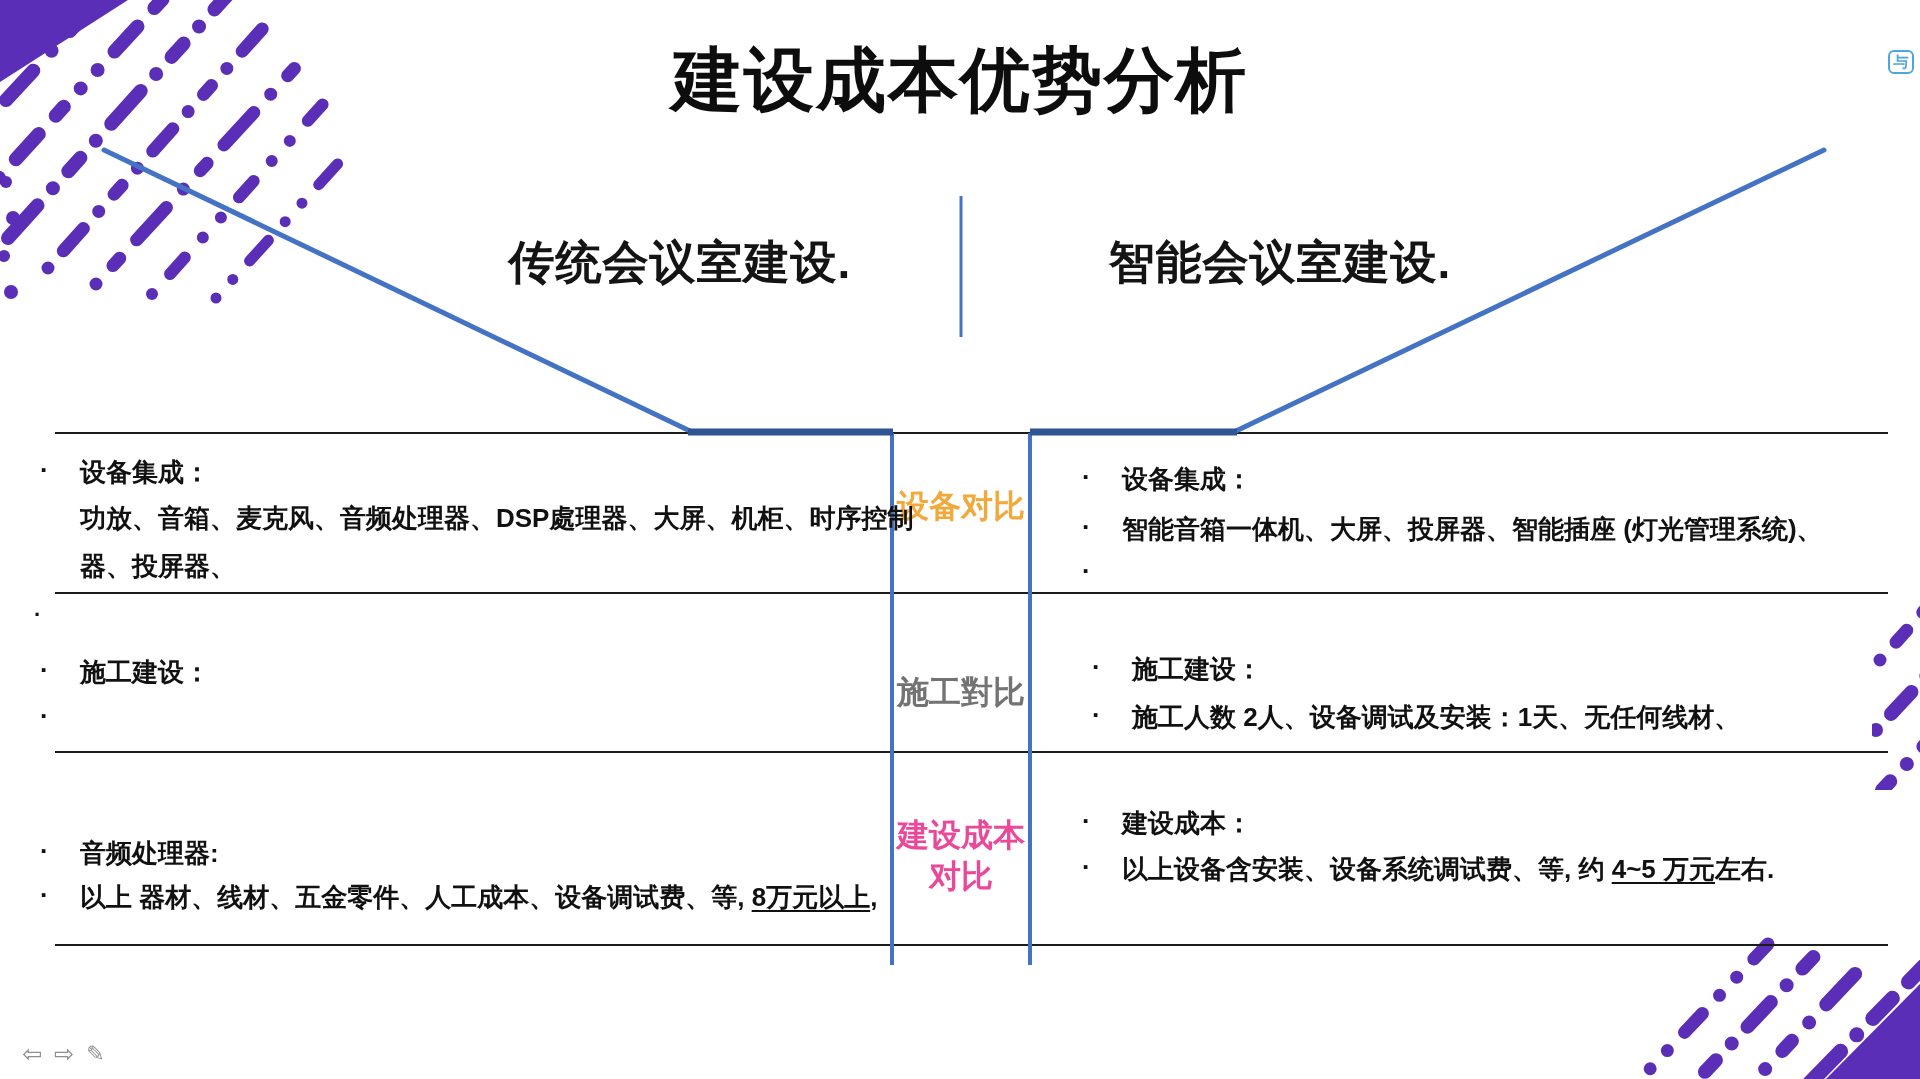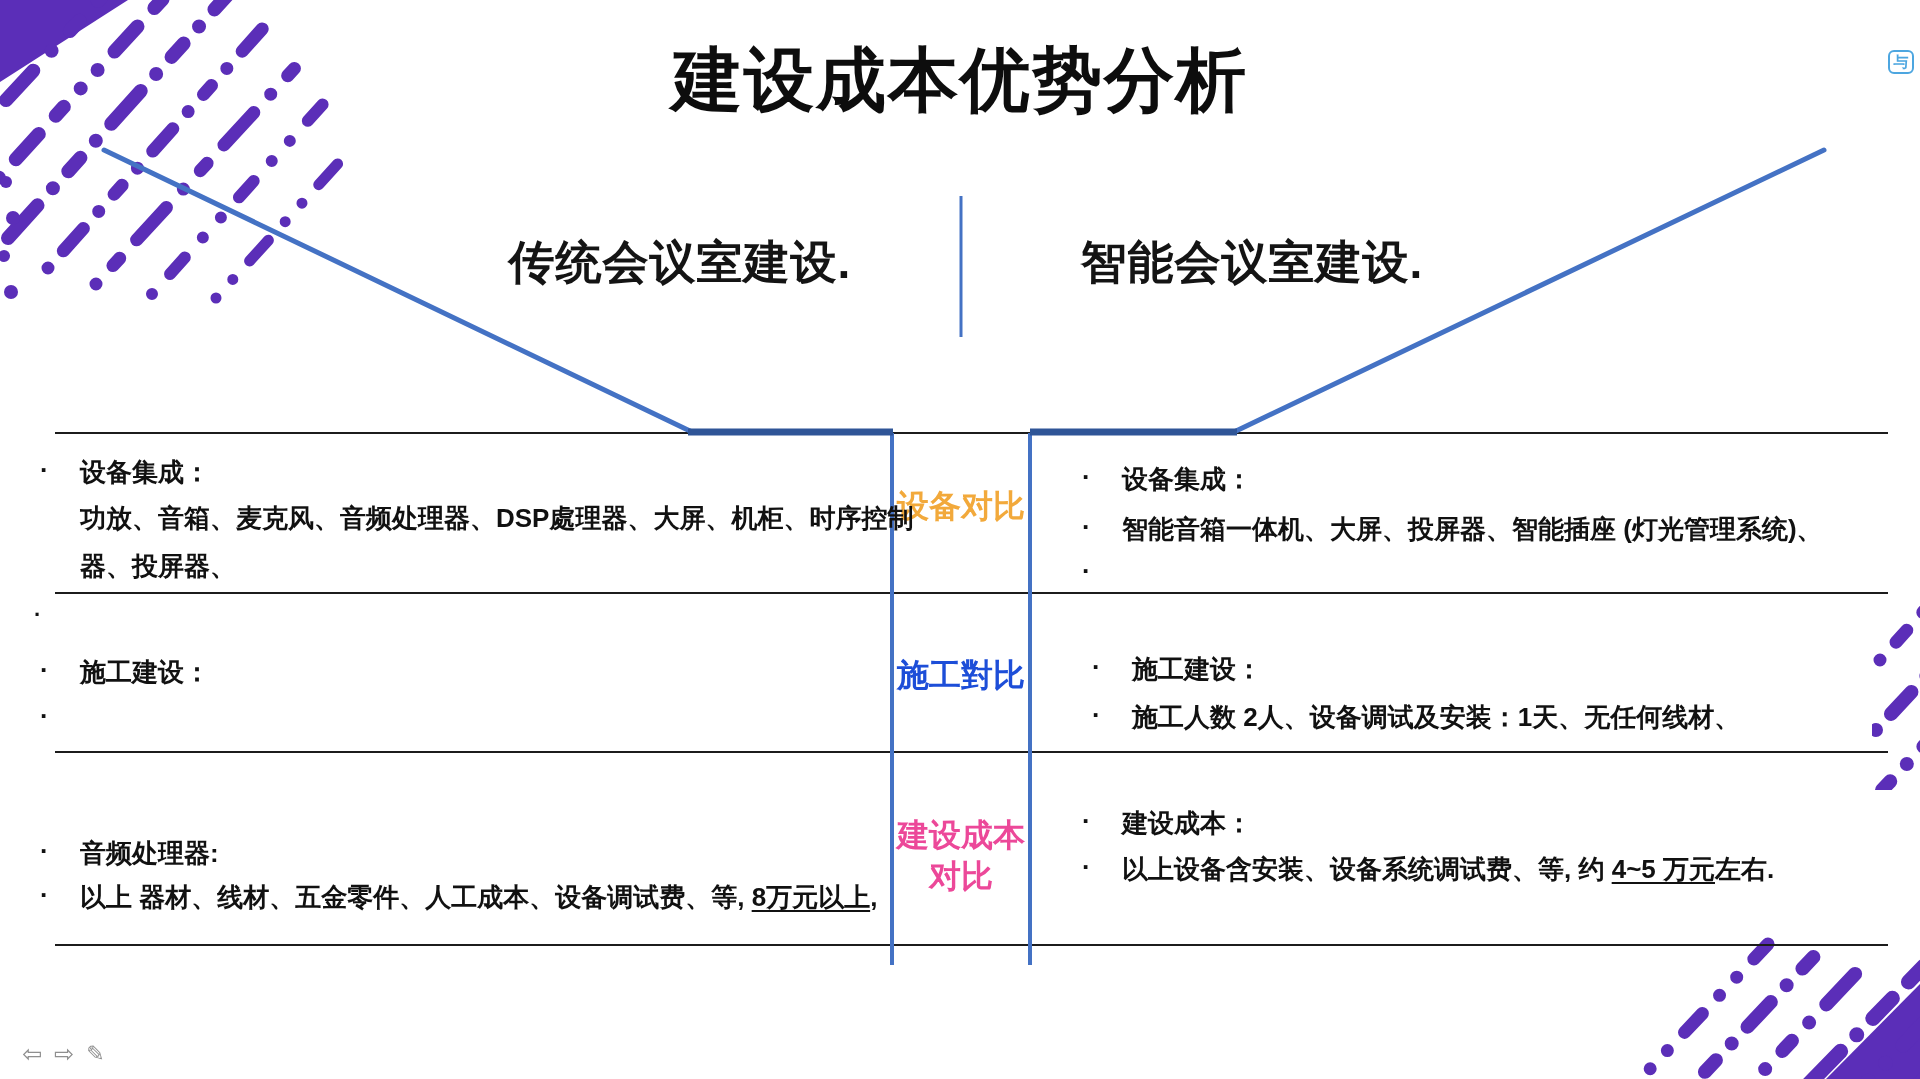--- a/index.html
+++ b/index.html
@@ -9,32 +9,32 @@
   }
   .title{
     position:absolute;left:0;right:0;top:34px;text-align:center;
     font-size:70px;font-weight:900;color:#0d0d0d;letter-spacing:2px;
   }
   .hdr{
     position:absolute;top:232px;transform:translateX(-50%);
     font-size:46px;font-weight:800;color:#141414;white-space:nowrap;letter-spacing:1px;
   }
   .hdr.left{left:680px;}
-  .hdr.right{left:1252px;}
+  .hdr.right{left:1280px;}
   .bl{
     position:absolute;font-size:26px;font-weight:700;color:#111;
     white-space:nowrap;line-height:34px;
   }
   .bl .bu{position:absolute;left:-40px;top:-2px;font-size:26px;}
   .mlabel{
     position:absolute;left:892px;width:138px;text-align:center;
     font-size:32px;font-weight:800;white-space:pre-line;line-height:41px;font-family:Liberation Mono, monospace;
   }
   .c1{color:#F2A93B;}
-  .c2{color:#1d4ed8;}
+  .c2{color:#737373;margin-top:17px;}
   .c3{color:#ec4899;}
   .ul{text-decoration:underline;text-decoration-thickness:2px;text-underline-offset:4px;}
   .toolbar{
     position:absolute;left:22px;top:1040px;display:flex;gap:12px;
     color:#8f8f8f;font-size:24px;align-items:center;
   }
   .toolbar span{cursor:pointer;}
   .logo{
     position:absolute;left:1888px;top:50px;width:26px;height:24px;
     border:2px solid #4DA6E0;border-radius:6px;color:#4DA6E0;background:#fff;

